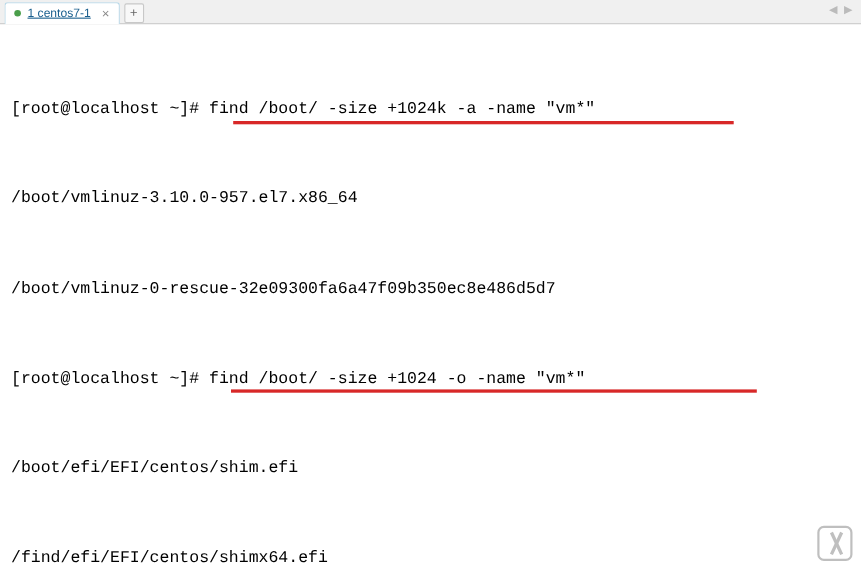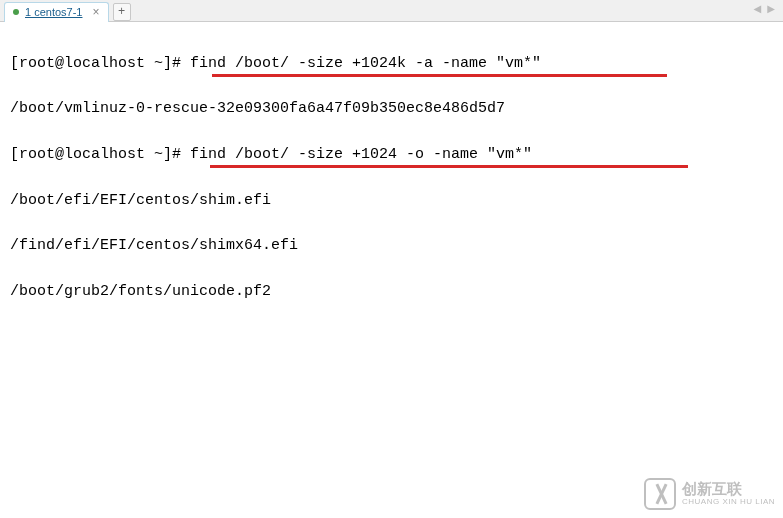--- a/index.html
+++ b/index.html
@@ -87,20 +87,21 @@
     .terminal {
       padding: 8px 10px;
       font-size: 15px;
       line-height: 22.8px;
       color: #000000;
       background: #ffffff;
       white-space: pre;
     }
     .line {
       position: relative;
+      margin-top: 36px;
     }
     .underline-red {
       position: absolute;
       height: 3px;
       background: #d82828;
       bottom: -1px;
     }
     .u1 {
       left: 202px;
       width: 455px;
@@ -176,33 +177,30 @@
     <span>+</span>
   </div>
   <div class="nav-arrows">
     <span class="nav-arrow">◀</span>
     <span class="nav-arrow">▶</span>
   </div>
 </div>
 
 <div class="terminal">
 <div class="line"><span>[root@localhost ~]# </span><span>find /boot/ -size +1024k -a -name "vm*"</span><span class="underline-red u1"></span></div>
+<div class="line">/boot/vmlinuz-3.10.0-957.el7.x86_64</div>
 <div class="line">/boot/vmlinuz-0-rescue-32e09300fa6a47f09b350ec8e486d5d7</div>
 <div class="line"><span>[root@localhost ~]# </span><span>find /boot/ -size +1024 -o -name "vm*"</span><span class="underline-red u2"></span></div>
 <div class="line">/boot/efi/EFI/centos/shim.efi</div>
 <div class="line">/find/efi/EFI/centos/shimx64.efi</div>
 <div class="line">/boot/grub2/fonts/unicode.pf2</div>
 
 
 
 
 
 
 
 </div>
 
 <div class="watermark">
   <div class="watermark-logo"></div>
-  <div class="watermark-text">
-    <span class="watermark-cn">创新互联</span>
-    <span class="watermark-en">CHUANG XIN HU LIAN</span>
-  </div>
 </div>
 
 </body></html>

